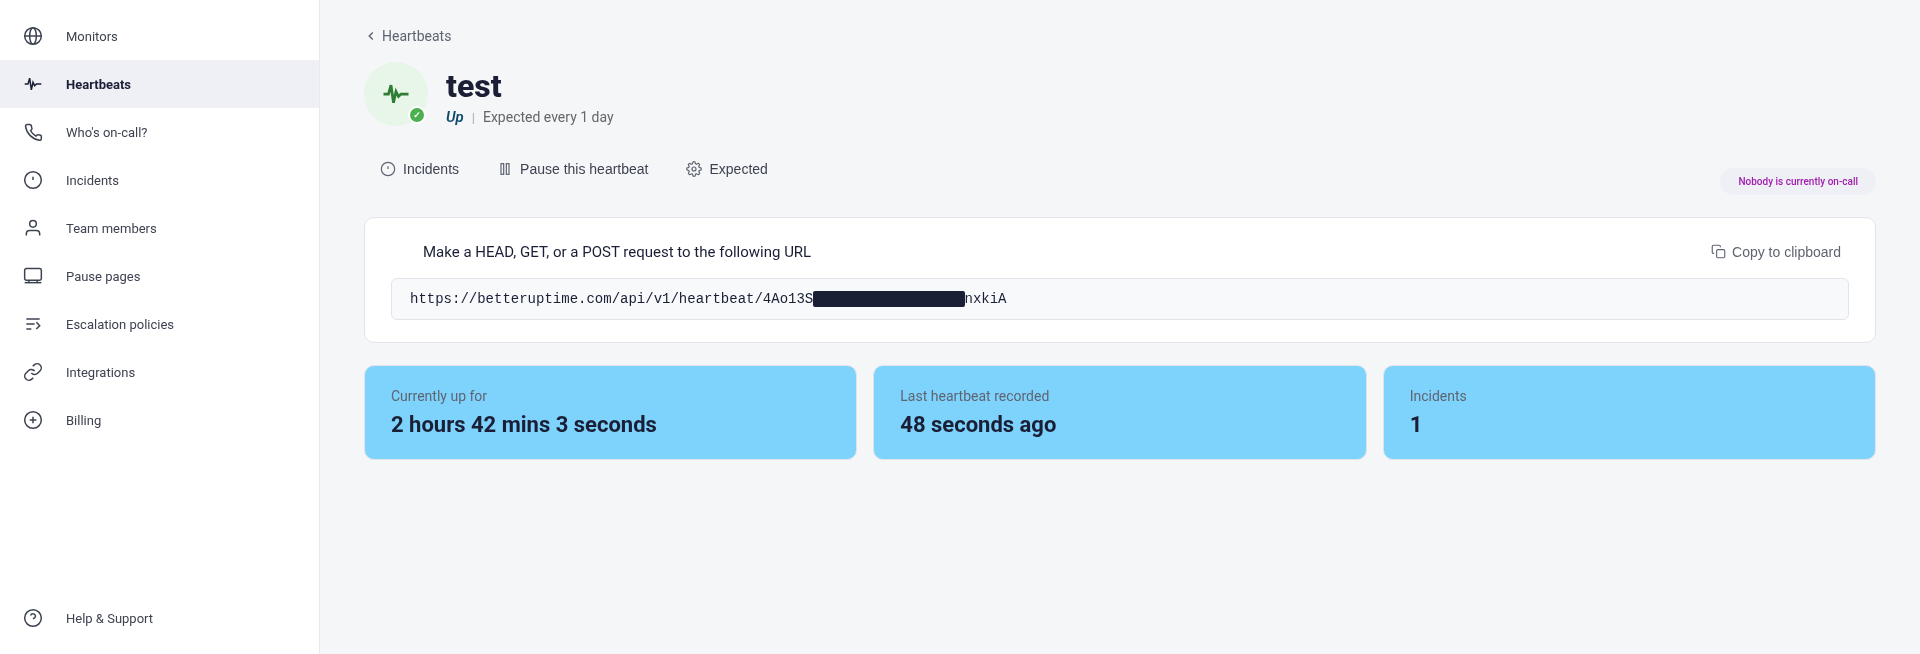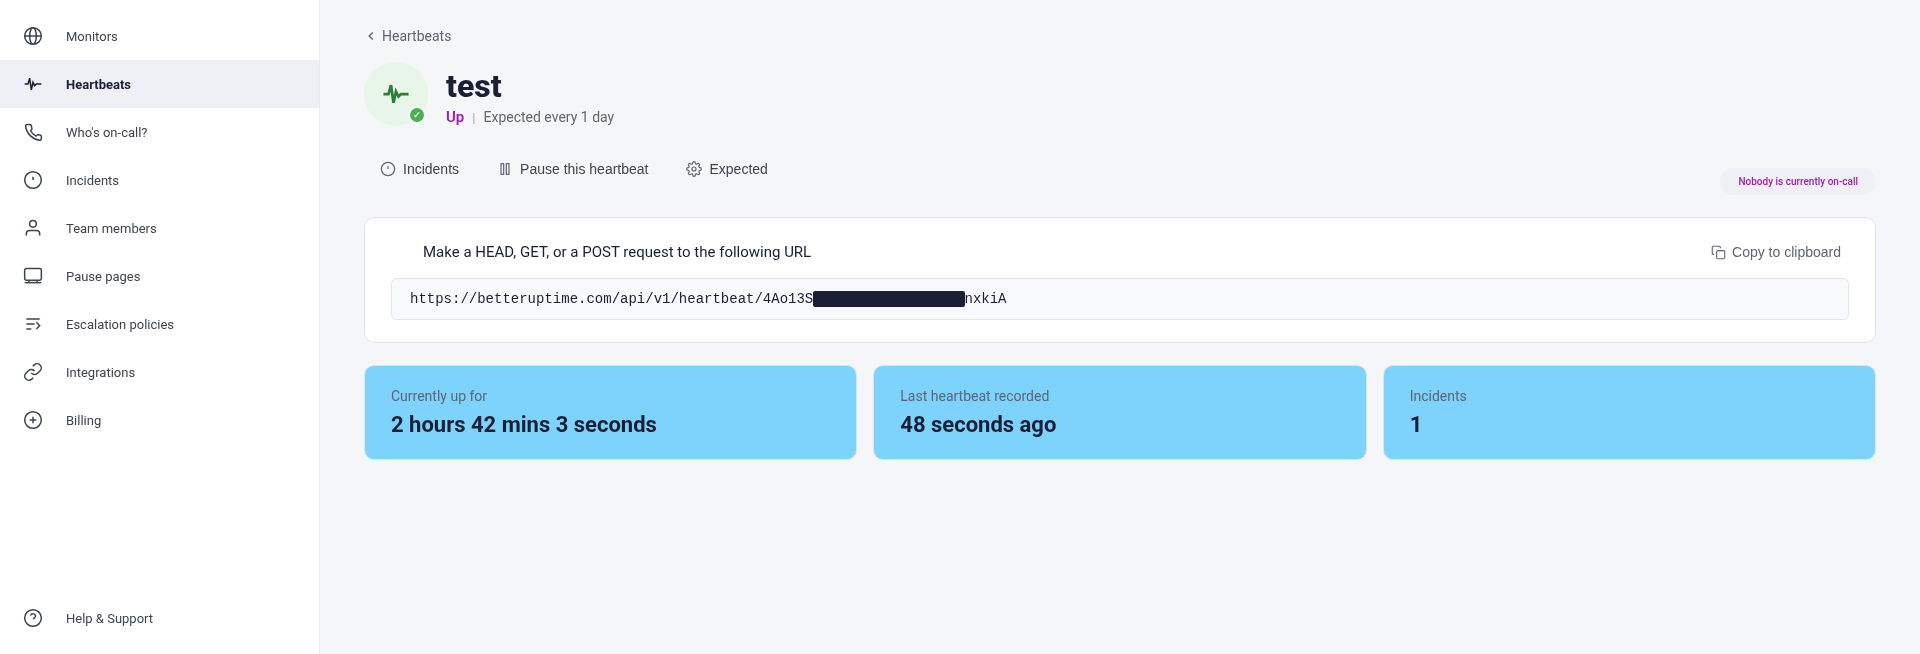--- a/index.html
+++ b/index.html
@@ -136,23 +136,24 @@
       color: #1a1f36;
       line-height: 1.1;
     }
     .monitor-subtitle {
       display: flex;
       align-items: center;
       gap: 8px;
       margin-top: 4px;
     }
     .status-up {
-      color: #a21caf;
+      color: #0c4a6e;
       font-size: 15px;
       font-weight: 600;
+      font-style: italic;
     }
     .divider-dot {
       color: #aaa;
       font-size: 13px;
     }
     .expected-text {
       color: #666;
       font-size: 14px;
     }
 
@@ -213,21 +214,20 @@
       margin-bottom: 14px;
       margin-left: 32px;
     }
     .url-card-title {
       font-size: 15px;
       color: #1a1f36;
       font-weight: 400;
     }
     .copy-btn {
       display: flex;
-      align-items: center;
       gap: 6px;
       background: transparent;
       border: none;
       color: #5f6472;
       font-size: 14px;
       cursor: pointer;
       padding: 4px 8px;
       border-radius: 5px;
     }
     .copy-btn svg {

